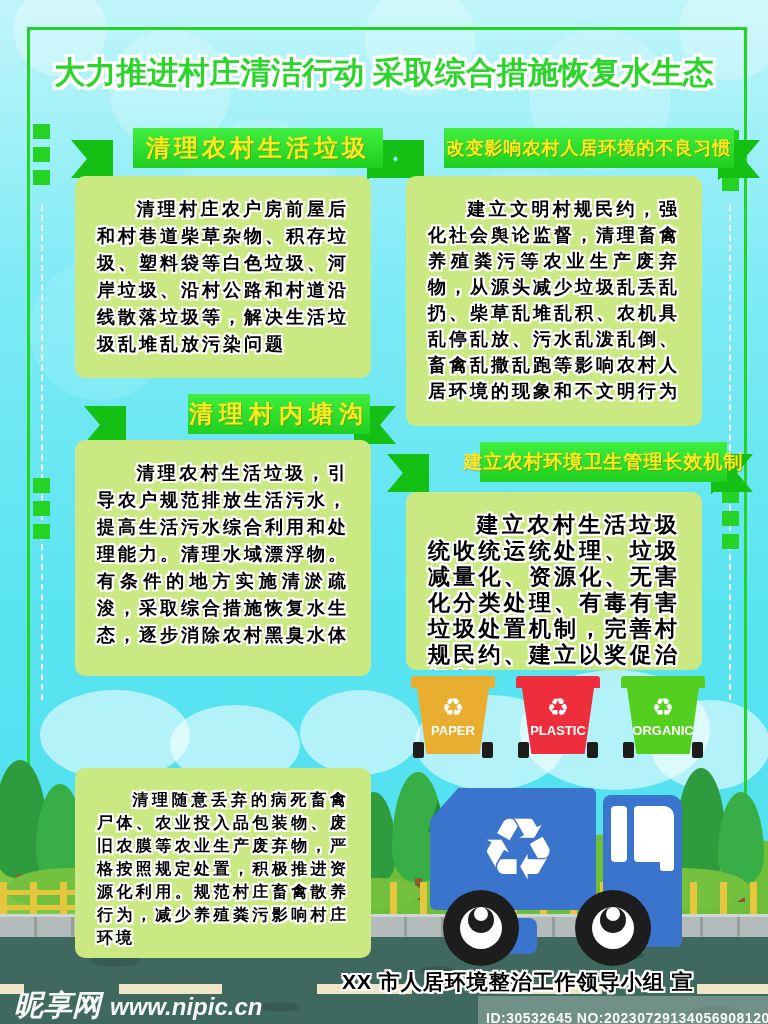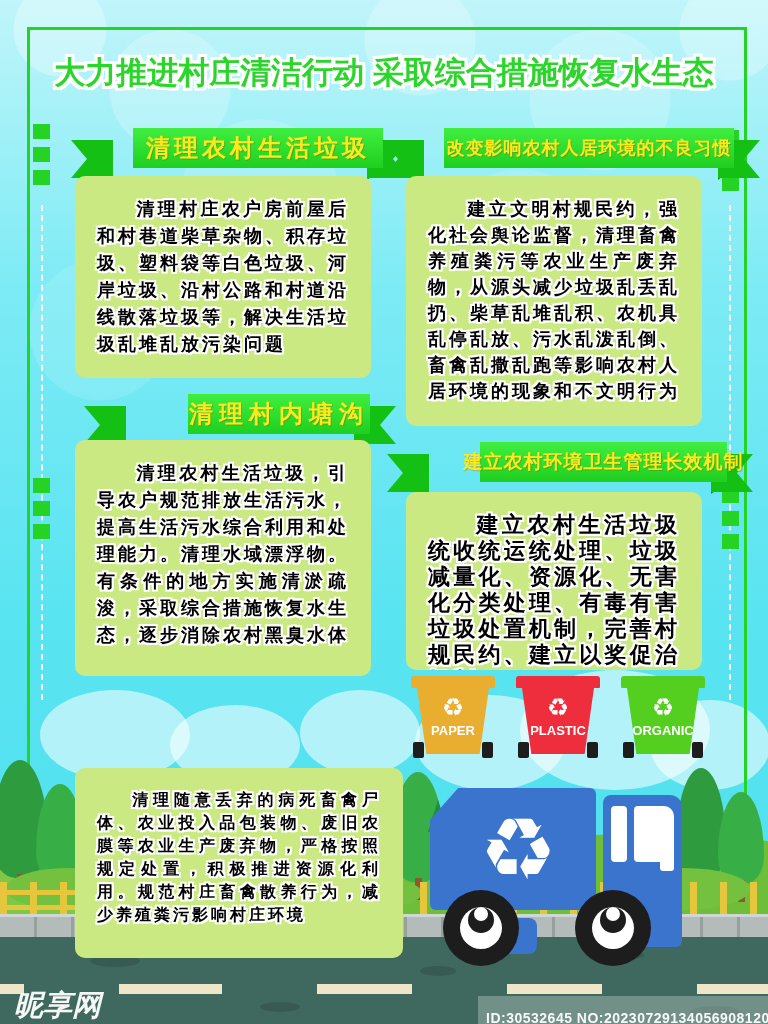--- a/index.html
+++ b/index.html
@@ -56,21 +56,21 @@
 
   
   .textbox{position:absolute;z-index:7;background:#cbe982;border-radius:10px;
     padding:12px 14px;box-sizing:border-box;color:#000;font-weight:bold;
     text-align:justify;letter-spacing:3px;overflow:hidden;
     text-shadow:-2px -2px 0 #fff,2px -2px 0 #fff,-2px 2px 0 #fff,2px 2px 0 #fff,
       -2px 0 0 #fff,2px 0 0 #fff,0 -2px 0 #fff,0 2px 0 #fff;}
   .textbox p{margin:8px;text-indent:2.2em;}
   .b1{left:75px;top:176px;width:296px;height:202px;font-size:18px;line-height:27px;}
   .b2{left:75px;top:440px;width:296px;height:236px;font-size:18px;line-height:27px;}
-  .b3{left:75px;top:768px;width:328px;height:190px;font-size:16px;line-height:23px;font-family:Liberation Serif, serif;}
+  .b3{left:75px;top:768px;width:296px;height:190px;font-size:16px;line-height:23px;font-family:Liberation Serif, serif;}
   .b4{left:406px;top:176px;width:296px;height:250px;font-size:18px;line-height:26px;}
   .b5{left:406px;top:492px;width:296px;height:178px;font-size:22px;line-height:26px;}
 
   
   .hill{position:absolute;border-radius:50%;z-index:3;}
   .h1{left:-140px;top:842px;width:560px;height:150px;background:#7fc845;}
   .h2{left:330px;top:834px;width:620px;height:160px;background:#6fbe3a;}
   .tree{position:absolute;z-index:3;text-align:center;}
   .foliage{border-radius:50% 50% 42% 42%/68% 68% 30% 30%;}
   .trunk{width:7px;height:22px;background:#8a5a33;margin:-4px auto 0;}
@@ -335,21 +335,23 @@
     </div>
     <div class="wheel w2">
       <div class="hub">
           <div class="hub2">
             <div class="hub3"></div>
           </div>
         </div>
     </div>
   </div>
 
+  <div class="credit">XX 市人居环境整治工作领导小组 宣</div>
 
   <div class="wm-nipic">
     <span class="wm-site">昵享网</span>
+    <span class="wm-url">www.nipic.cn</span>
   </div>
   <div class="wm-idbar">
     <span class="wm-id">ID:30532645 NO:20230729134056908120</span>
   </div>
 
 </div>
 
 </body></html>

